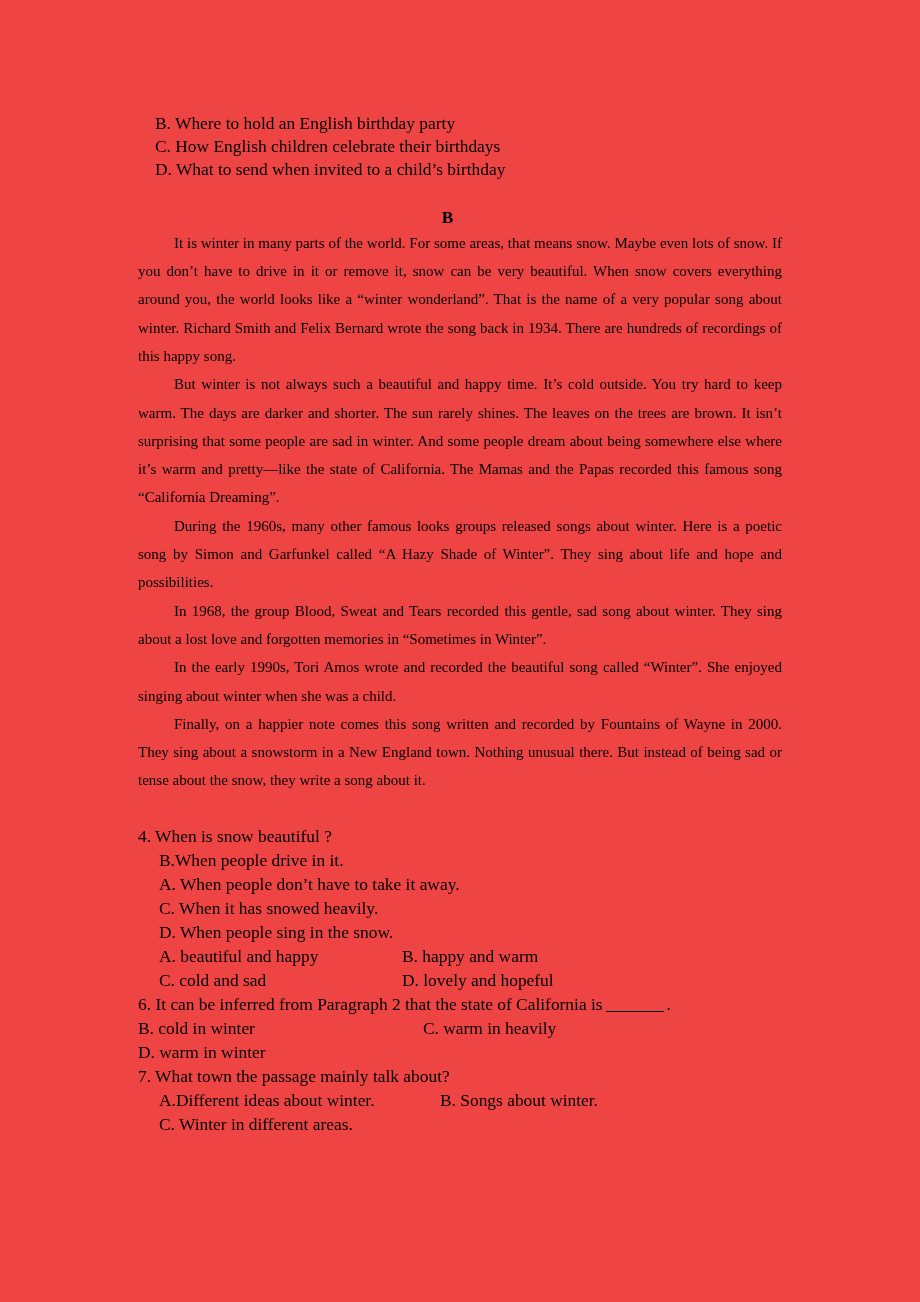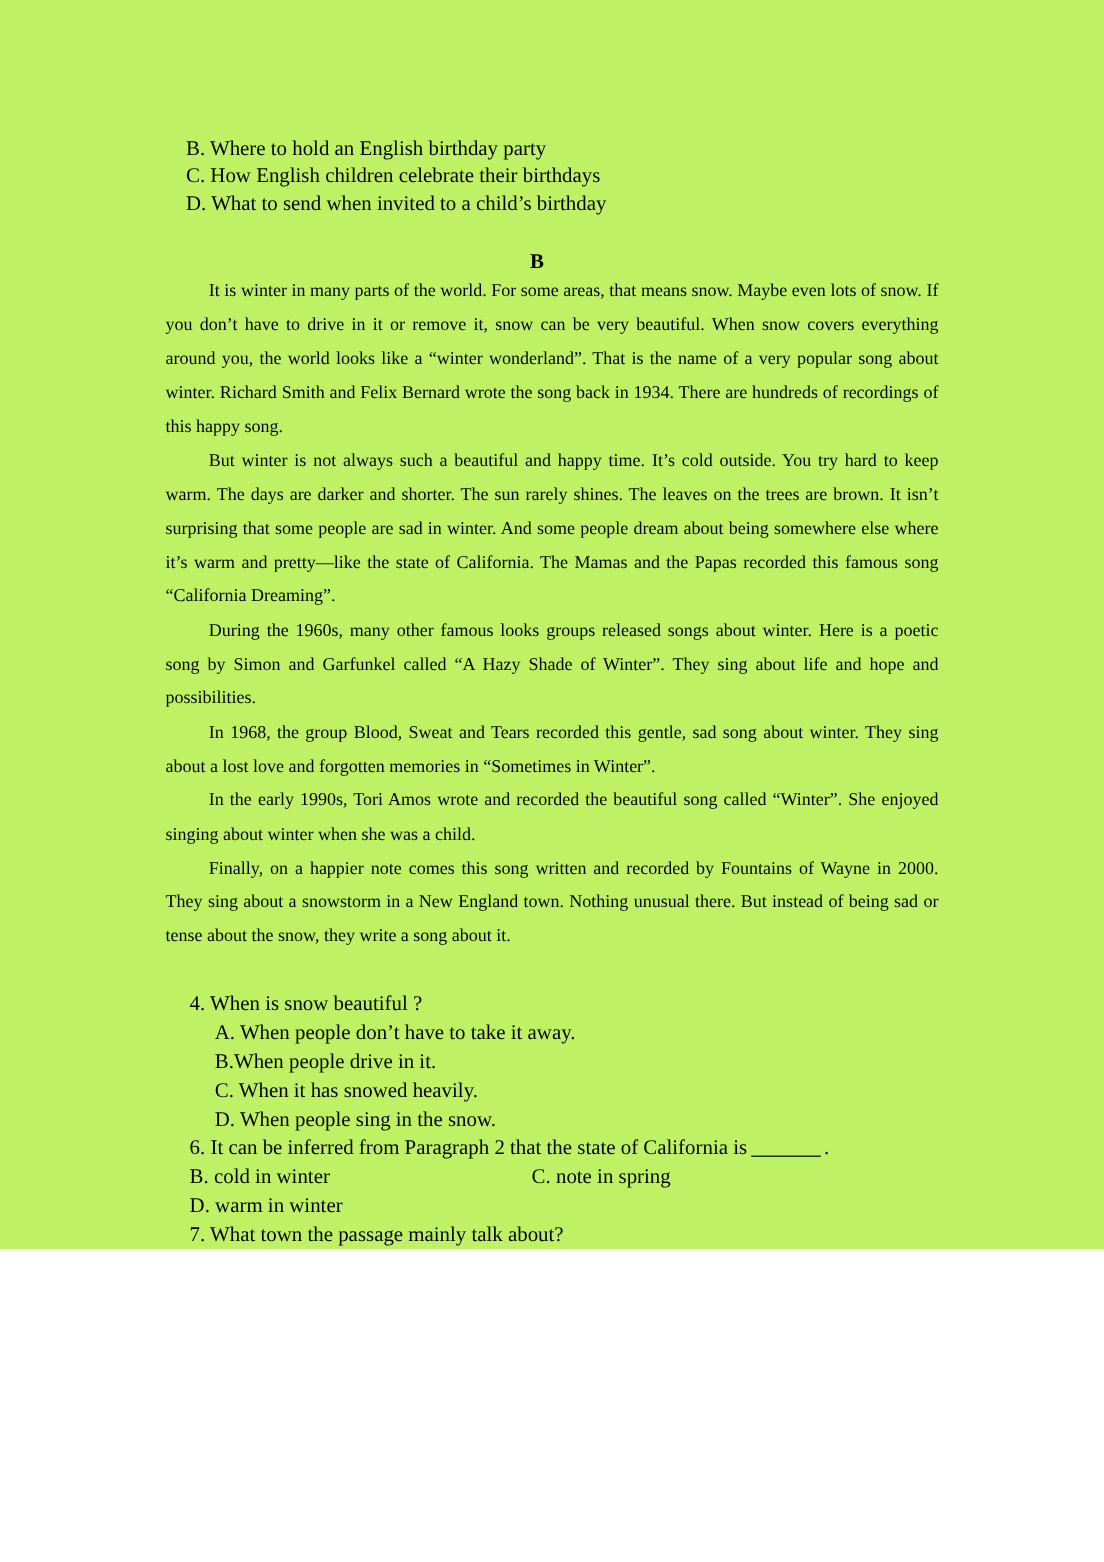--- a/index.html
+++ b/index.html
@@ -7,22 +7,22 @@
     padding: 0;
     background: #ffffff;
   }
   body {
     font-family: "Liberation Serif", "DejaVu Serif", serif;
     color: #000000;
   }
   .page {
     position: relative;
     width: 920px;
-    height: 1041px;
-    background: #bef264;
+    height: 1302px;
+    background: #ef4444;
     overflow: hidden;
     text-decoration: underline;
   }
   .content {
     position: absolute;
     left: 138px;
     top: 112px;
     width: 644px;
   }
 
@@ -60,21 +60,20 @@
     line-height: 28.3px;
     text-align: justify;
     text-justify: inter-word;
     text-indent: 36px;
     hyphens: none;
   }
 
   
   .questions {
     margin-top: 29px;
-    margin-left: 20px;
   }
   .question {
     margin: 0;
   }
   .q-stem {
     font-size: 17.4px;
     line-height: 24px;
     margin: 0;
     white-space: nowrap;
   }
@@ -143,35 +142,41 @@
       <p>In 1968, the group Blood, Sweat and Tears recorded this gentle, sad song about winter. They sing about a lost love and forgotten memories in “Sometimes in Winter”.</p>
       <p>In the early 1990s, Tori Amos wrote and recorded the beautiful song called “Winter”. She enjoyed singing about winter when she was a child.</p>
       <p>Finally, on a happier note comes this song written and recorded by Fountains of Wayne in 2000. They sing about a snowstorm in a New England town. Nothing unusual there. But instead of being sad or tense about the snow, they write a song about it.</p>
     </div>
 
     <div class="questions">
 
       <div class="question">
         <div class="q-stem"><span>4.</span> <span>When is snow beautiful ?</span></div>
         <ul class="opts-stack">
+          <li>B.When people drive in it.</li>
           <li>A. When people don’t have to take it away.</li>
-          <li>B.When people drive in it.</li>
           <li>C. When it has snowed heavily.</li>
           <li>D. When people sing in the snow.</li>
         </ul>
       </div>
 
       <div class="question">
+        <ul class="opts-grid">
+          <li class="col-a">A. beautiful and happy</li>
+          <li>B. happy and warm</li>
+          <li class="col-a">C. cold and sad</li>
+          <li>D. lovely and hopeful</li>
+        </ul>
       </div>
 
       <div class="question">
         <div class="q-stem"><span>6.</span> <span>It can be inferred from Paragraph 2 that the state of California is</span><span class="blank wide"></span><span>.</span></div>
         <ul class="opts-grid">
           <li>B. cold in winter</li>
-          <li class="col-a">C. note in spring</li>
+          <li class="col-a">C. warm in heavily</li>
           <li>D. warm in winter</li>
         </ul>
       </div>
 
       <div class="question">
         <div class="q-stem"><span>7.</span> <span>What town the passage mainly talk about?</span></div>
         <ul class="opts-grid q7">
           <li class="col-a">A.Different ideas about winter.</li>
           <li>B. Songs about winter.</li>
           <li class="col-a">C. Winter in different areas.</li>

